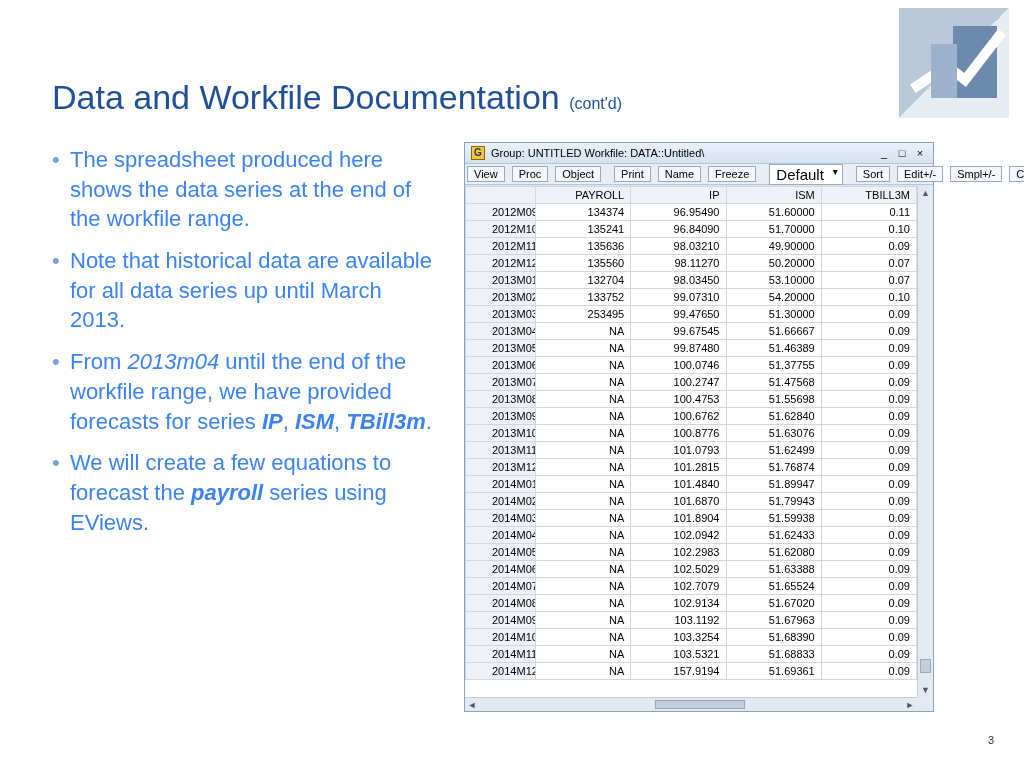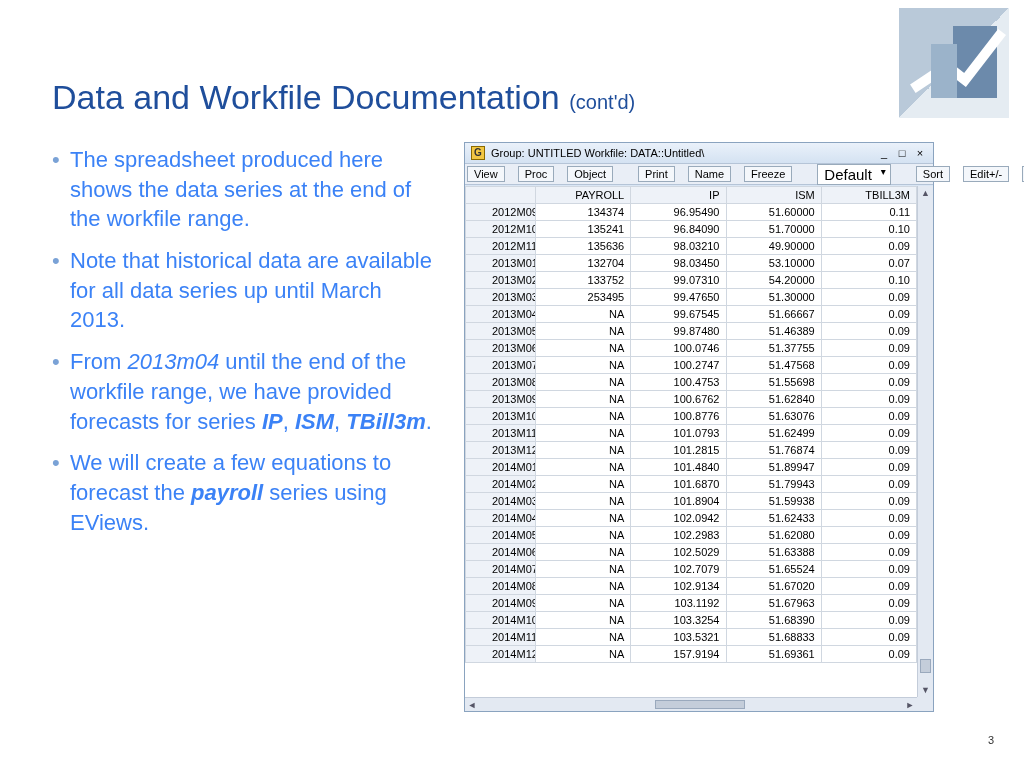--- a/index.html
+++ b/index.html
@@ -18,21 +18,21 @@
   }
   .logo::after {
     content:""; position:absolute; left:32px; top:36px; width:26px; height:54px;
     background:#9bb3ca;
   }
   .logo .spark { position:absolute; left:0; top:0; width:100%; height:100%; pointer-events:none; }
   h1.title {
     position:absolute; top:78px; left:52px;
     font-size:34px; font-weight:400; color:#1f4e9b;
   }
-  h1.title .contd { font-size:20px; }
+  h1.title .contd { font-size:16px; }
   .bullets {
     position:absolute; top:145px; left:52px; width:390px;
     color:#3b82f6; font-size:22px; line-height:1.35;
   }
   .bullets li { list-style:none; position:relative; padding-left:18px; margin-bottom:12px; }
   .bullets li::before { content:"•"; position:absolute; left:0; top:0; color:#7aa2d6; }
   .bullets em { font-style: italic; }
   .bullets strong { font-weight:bold; font-style: italic; }
 
   
@@ -44,21 +44,21 @@
   }
   .win-titlebar {
     height:20px; display:flex; align-items:center; gap:6px; padding:0 6px;
     background:linear-gradient(#eaf1fa,#d4e2f2);
   }
   .win-titlebar .gicon { width:14px; height:14px; background:#f2c744; border:1px solid #8a6a00; text-align:center; font:bold 10px/12px Arial; color:#333; }
   .win-titlebar .ttl { flex:1; white-space:nowrap; }
   .win-ctl { display:flex; gap:4px; }
   .win-ctl span { width:14px; text-align:center; cursor:default; }
   .toolbar {
-    height:22px; display:flex; align-items:center; gap:12px;
+    height:22px; display:flex; align-items:center; gap:6px;
     background:#e9eef6; border-top:1px solid #b5c4d7; border-bottom:1px solid #b5c4d7;
     padding:0 2px;
   }
   .tb-btn {
     padding:1px 6px; border:1px solid #9ab; background:#f4f7fb;
     font-size:11px; white-space:nowrap; margin-right:1px; cursor:default;
   }
   .tb-gap { width:6px; }
   .tb-select {
     border:1px solid #9ab; background:#fff; padding:1px 18px 1px 6px; position:relative;
@@ -168,20 +168,27 @@
             <td>0.10</td>
           </tr>
           <tr>
             <td class="rowh">2012M11</td>
             <td>135636</td>
             <td>98.03210</td>
             <td>49.90000</td>
             <td>0.09</td>
           </tr>
           <tr>
+            <td class="rowh">2012M12</td>
+            <td>135560</td>
+            <td>98.11270</td>
+            <td>50.20000</td>
+            <td>0.07</td>
+          </tr>
+          <tr>
             <td class="rowh">2013M01</td>
             <td>132704</td>
             <td>98.03450</td>
             <td>53.10000</td>
             <td>0.07</td>
           </tr>
           <tr>
             <td class="rowh">2013M02</td>
             <td>133752</td>
             <td>99.07310</td>

